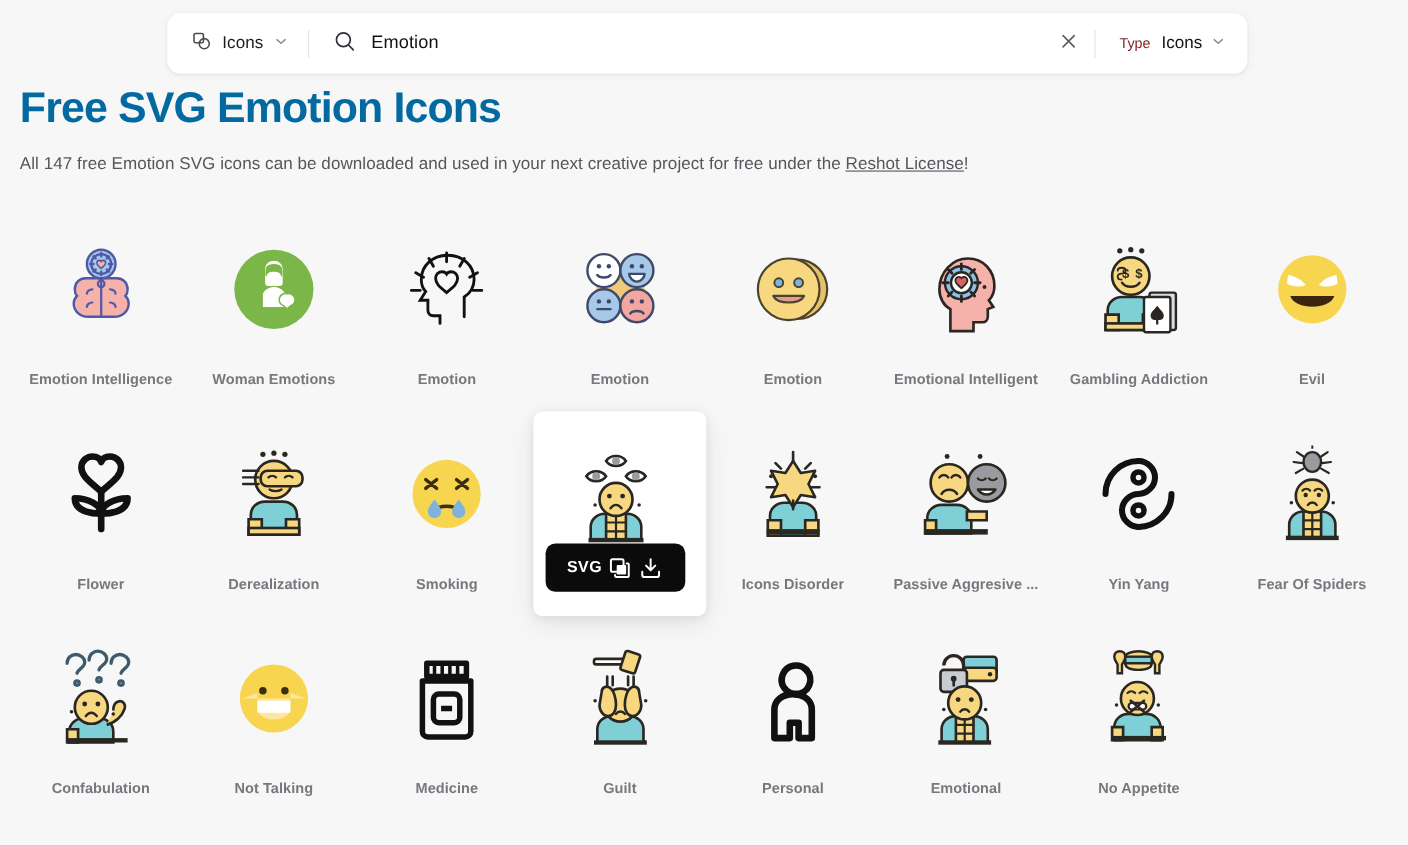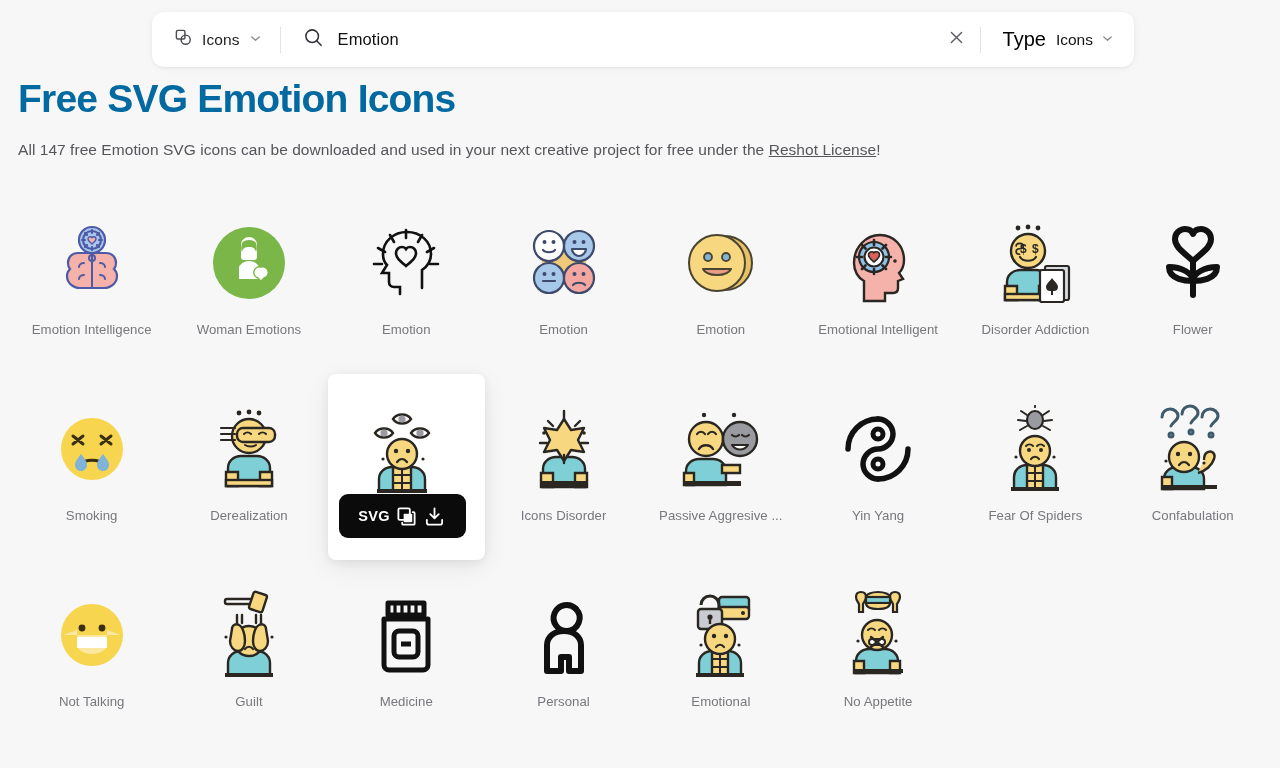--- a/index.html
+++ b/index.html
@@ -52,21 +52,21 @@
     width: 34px; height: 34px; border-radius: 50%;
     display: flex; align-items: center; justify-content: center;
     cursor: pointer; flex: none; margin-right: 6px;
   }
   .type-right {
     display: flex; align-items: center;
     gap: 10px;
     padding: 0 20px 0 22px;
     height: 100%;
   }
-  .type-right .tr-label { font-size: 20px; color: #000000; }
+  .type-right .tr-label { font-size: 13px; color: #7f1d1d; }
   .type-right .tr-value {
     font-size: 15.5px; color: #121214; font-weight: 500;
     display: flex; align-items: center; gap: 8px; cursor: pointer;
   }
 
   
   .page-title {
     position: absolute; left: 18px; top: 77px;
     font-size: 39px; font-weight: 700; color: #0369a1;
     letter-spacing: -0.8px;
@@ -103,22 +103,23 @@
   }
   .thumb svg { display: block; }
   .caption {
     font-size: 13.2px;
     color: #77777d;
     text-align: right;
     white-space: nowrap;
     overflow: hidden;
     text-overflow: ellipsis;
     max-width: 150px;
-    margin-top: 4px;
+    margin-top: 19px;
     letter-spacing: .05px;
+    font-weight: bold;
   }
 
   
   .cell.hovered {
     background: #ffffff;
     border-radius: 8px;
     box-shadow: 0 2px 10px rgba(0,0,0,0.07), 0 8px 26px rgba(0,0,0,0.07);
     z-index: 5;
     height: 186px;
   }
@@ -315,51 +316,48 @@
         <path d="M26 26c0-2 2-3 4-3s4 1 4 3-2 3-4 3-4 1-4 3 2 3 4 3" stroke="#2a2722" stroke-width="1.8" fill="none" stroke-linecap="round" transform="translate(-5,0) scale(0.9) translate(3,3)"></path>
         <text x="25" y="33" font-size="12" fill="#2a2722" font-family="Liberation Sans, sans-serif" font-weight="700">$</text>
         <text x="37" y="33" font-size="12" fill="#2a2722" font-family="Liberation Sans, sans-serif" font-weight="700">$</text>
         <path d="M25 37c3 5 13 5 16 0" stroke="#2a2722" stroke-width="2.2" fill="none" stroke-linecap="round"></path>
         <rect x="50" y="46" width="24" height="34" rx="2" fill="#d8dde3" stroke="#2a2722" stroke-width="2.2"></rect>
         <rect x="45" y="50" width="24" height="32" rx="2" fill="#ffffff" stroke="#2a2722" stroke-width="2.2"></rect>
         <path d="M57 58c3 4 6 6 6 9 0 2.4-1.8 4-4 4-1 0-1.7-.4-2-.8-.3.4-1 .8-2 .8-2.2 0-4-1.6-4-4 0-3 3-5 6-9z" fill="#2a2722"></path>
         <rect x="56" y="70" width="2" height="5" fill="#2a2722"></rect>
       </svg>
     </div>
-    <div class="caption">Disorder Addiction</div>
-  </div>
-
+    <div class="caption">Gambling Addiction</div>
+  </div>
+
+  <div class="cell">
+    <div class="thumb">
+      <svg width="66" height="66" viewBox="0 0 66 66">
+        <circle cx="33" cy="33" r="31" fill="#f7d54f"></circle>
+        <path d="M11 20c7 1 13 5 16 9-5 2-12 2-17-1z" fill="#ffffff"></path>
+        <path d="M55 20c-7 1-13 5-16 9 5 2 12 2 17-1z" fill="#ffffff"></path>
+        <path d="M11 20c7 1 13 5 16 9-5 2-12 2-17-1z" fill="none" stroke="#3b2f12" stroke-width="0"></path>
+        <path d="M13 39c4 13 36 13 40 0z" fill="#3b2410"></path>
+      </svg>
+    </div>
+    <div class="caption">Evil</div>
+  </div>
 
   <div class="cell">
     <div class="thumb">
       <svg width="76" height="80" viewBox="0 0 76 80">
         <g stroke="#111112" stroke-width="6" fill="none" stroke-linecap="round" stroke-linejoin="round">
           <path d="M38 38c-10-9-18-14-18-22 0-6 5-10 10-10 4 0 7 2 8 5 1-3 4-5 8-5 5 0 10 4 10 10 0 8-8 13-18 22z"></path>
           <path d="M38 38v34"></path>
           <path d="M38 58c-6 0-24-1-24-14 12 0 24 6 24 14z"></path>
           <path d="M38 58c6 0 24-1 24-14-12 0-24 6-24 14z"></path>
         </g>
       </svg>
     </div>
     <div class="caption">Flower</div>
-  </div>
-
-  <div class="cell">
-    <div class="thumb">
-      <svg width="66" height="66" viewBox="0 0 66 66">
-        <circle cx="33" cy="33" r="31" fill="#f7d54f"></circle>
-        <g stroke="#3b2f12" stroke-width="3" stroke-linecap="round" fill="none">
-          <path d="M14 20l10 8M24 20l-10 8M42 20l10 8M52 20l-10 8"></path>
-        </g>
-        <path d="M22 48c4-5 18-5 22 0" stroke="#3b2f12" stroke-width="3.2" fill="none" stroke-linecap="round"></path>
-        <path d="M22 38c-4 5-6 8-6 11 0 3.4 2.7 6 6 6s6-2.6 6-6c0-3-2-6-6-11z" fill="#7fb3d9"></path>
-        <path d="M44 38c-4 5-6 8-6 11 0 3.4 2.7 6 6 6s6-2.6 6-6c0-3-2-6-6-11z" fill="#7fb3d9"></path>
-      </svg>
-    </div>
-    <div class="caption">Smoking</div>
   </div>
 
   <div class="cell">
     <div class="thumb">
       <svg width="76" height="86" viewBox="0 0 76 86">
         <g fill="#2a2722">
             <circle cx="28" cy="7" r="2.4"></circle>
             <circle cx="38" cy="6" r="2.4"></circle>
             <circle cx="48" cy="7" r="2.4"></circle>
           </g>
@@ -368,20 +366,35 @@
         <path d="M59 66h2v14H49V66z" fill="#f7d881" stroke="#2a2722" stroke-width="2.4"></path>
         <rect x="15" y="74" width="46" height="6" fill="#f7d881" stroke="#2a2722" stroke-width="2.4"></rect>
         <circle cx="38" cy="30" r="17" fill="#f7d881" stroke="#2a2722" stroke-width="2.4"></circle>
         <rect x="26" y="22" width="38" height="14" rx="6" fill="#f7d881" stroke="#2a2722" stroke-width="2.4"></rect>
         <path d="M33 28c2-2 5-2 7 0M48 28c2-2 5-2 7 0" stroke="#2a2722" stroke-width="2" fill="none" stroke-linecap="round"></path>
         <path d="M10 22h14M10 28h14M10 34h14" stroke="#2a2722" stroke-width="2.2" stroke-linecap="round"></path>
         <path d="M34 39c3 2 8 2 11 0" stroke="#2a2722" stroke-width="2" fill="none" stroke-linecap="round"></path>
       </svg>
     </div>
     <div class="caption">Derealization</div>
+  </div>
+
+  <div class="cell">
+    <div class="thumb">
+      <svg width="66" height="66" viewBox="0 0 66 66">
+        <circle cx="33" cy="33" r="31" fill="#f7d54f"></circle>
+        <g stroke="#3b2f12" stroke-width="3" stroke-linecap="round" fill="none">
+          <path d="M14 20l10 8M24 20l-10 8M42 20l10 8M52 20l-10 8"></path>
+        </g>
+        <path d="M22 48c4-5 18-5 22 0" stroke="#3b2f12" stroke-width="3.2" fill="none" stroke-linecap="round"></path>
+        <path d="M22 38c-4 5-6 8-6 11 0 3.4 2.7 6 6 6s6-2.6 6-6c0-3-2-6-6-11z" fill="#7fb3d9"></path>
+        <path d="M44 38c-4 5-6 8-6 11 0 3.4 2.7 6 6 6s6-2.6 6-6c0-3-2-6-6-11z" fill="#7fb3d9"></path>
+      </svg>
+    </div>
+    <div class="caption">Smoking</div>
   </div>
 
   <div class="cell hovered">
     <div class="thumb">
       <svg width="82" height="96" viewBox="0 0 82 96">
         <g stroke="#2a2722" stroke-width="2.4" fill="#ffffff">
           <path d="M28 18c4-6 14-6 18 0-4 6-14 6-18 0z"></path>
           <path d="M10 32c4-6 14-6 18 0-4 6-14 6-18 0z"></path>
           <path d="M46 32c4-6 14-6 18 0-4 6-14 6-18 0z"></path>
         </g>
@@ -542,56 +555,56 @@
         <circle cx="43" cy="26" r="3.4" fill="#3b2f12"></circle>
         <path d="M4 33l14-5v14c0 6 7 10 15 10s15-4 15-10V28l14 5" fill="#fbe7a0"></path>
         <rect x="18" y="35" width="30" height="11" rx="1" fill="#ffffff"></rect>
       </svg>
     </div>
     <div class="caption">Not Talking</div>
   </div>
 
   <div class="cell">
     <div class="thumb">
+      <svg width="66" height="76" viewBox="0 0 66 76">
+        <g stroke="#111112" stroke-width="5" fill="none" stroke-linejoin="round">
+          <path d="M15 6h36v12H15z"></path>
+          <path d="M11 22h44v46a5 5 0 01-5 5H16a5 5 0 01-5-5z"></path>
+          <rect x="21" y="34" width="24" height="26" rx="5"></rect>
+          <path d="M28 47h10"></path>
+        </g>
+        <g stroke="#111112" stroke-width="3.2">
+            <path d="M22 6v12M29 6v12M36 6v12M43 6v12"></path>
+          </g>
+      </svg>
+    </div>
+    <div class="caption">Medicine</div>
+  </div>
+
+  <div class="cell">
+    <div class="thumb">
       <svg width="76" height="92" viewBox="0 0 76 92">
         <rect x="14" y="10" width="30" height="5" rx="2" fill="#ffffff" stroke="#2a2722" stroke-width="2.4"></rect>
         <rect x="40" y="4" width="14" height="18" rx="2" fill="#f7d881" stroke="#2a2722" stroke-width="2.4" transform="rotate(18 47 13)"></rect>
         <g stroke="#2a2722" stroke-width="2.4" stroke-linecap="round">
           <path d="M26 26v8M31 26v8M45 26v8M50 26v8"></path>
         </g>
         <path d="M17 86V74c0-7 6-12 13-12h16c7 0 13 5 13 12v12z" fill="#7fd0d6" stroke="#2a2722" stroke-width="2.4"></path>
         <rect x="14" y="84" width="48" height="4" fill="#2a2722"></rect>
         <circle cx="38" cy="52" r="15" fill="#f7d881" stroke="#2a2722" stroke-width="2.4"></circle>
         <path d="M34 60c2-3 6-3 8 0" stroke="#2a2722" stroke-width="2.2" fill="none" stroke-linecap="round"></path>
         <path d="M21 40c0-4 4-6 7-4 4 2 6 10 6 16 0 6-3 10-7 10s-8-4-8-10z" fill="#f7d881" stroke="#2a2722" stroke-width="2.4"></path>
         <path d="M55 40c0-4-4-6-7-4-4 2-6 10-6 16 0 6 3 10 7 10s8-4 8-10z" fill="#f7d881" stroke="#2a2722" stroke-width="2.4"></path>
         <g fill="#2a2722">
             <circle cx="15" cy="48" r="1.6"></circle>
             <circle cx="61" cy="48" r="1.6"></circle>
           </g>
       </svg>
     </div>
     <div class="caption">Guilt</div>
-  </div>
-
-  <div class="cell">
-    <div class="thumb">
-      <svg width="66" height="76" viewBox="0 0 66 76">
-        <g stroke="#111112" stroke-width="5" fill="none" stroke-linejoin="round">
-          <path d="M15 6h36v12H15z"></path>
-          <path d="M11 22h44v46a5 5 0 01-5 5H16a5 5 0 01-5-5z"></path>
-          <rect x="21" y="34" width="24" height="26" rx="5"></rect>
-          <path d="M28 47h10"></path>
-        </g>
-        <g stroke="#111112" stroke-width="3.2">
-            <path d="M22 6v12M29 6v12M36 6v12M43 6v12"></path>
-          </g>
-      </svg>
-    </div>
-    <div class="caption">Medicine</div>
   </div>
 
   <div class="cell">
     <div class="thumb">
       <svg width="62" height="80" viewBox="0 0 62 80">
         <g stroke="#111112" stroke-width="6" fill="none" stroke-linecap="round" stroke-linejoin="round">
           <path d="M43 14a13 13 0 10-9 22"></path>
           <path d="M43 14a13 13 0 01-9 22"></path>
           <path d="M14 50c0-8 7-14 17-14s17 6 17 14v26H36V62h-8v14H14z"></path>
         </g>

